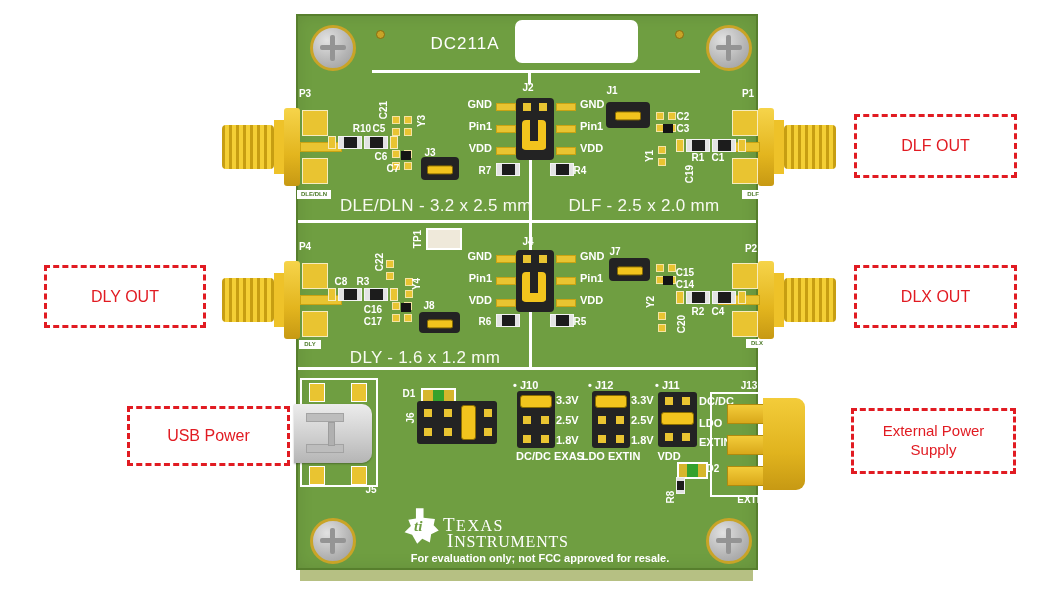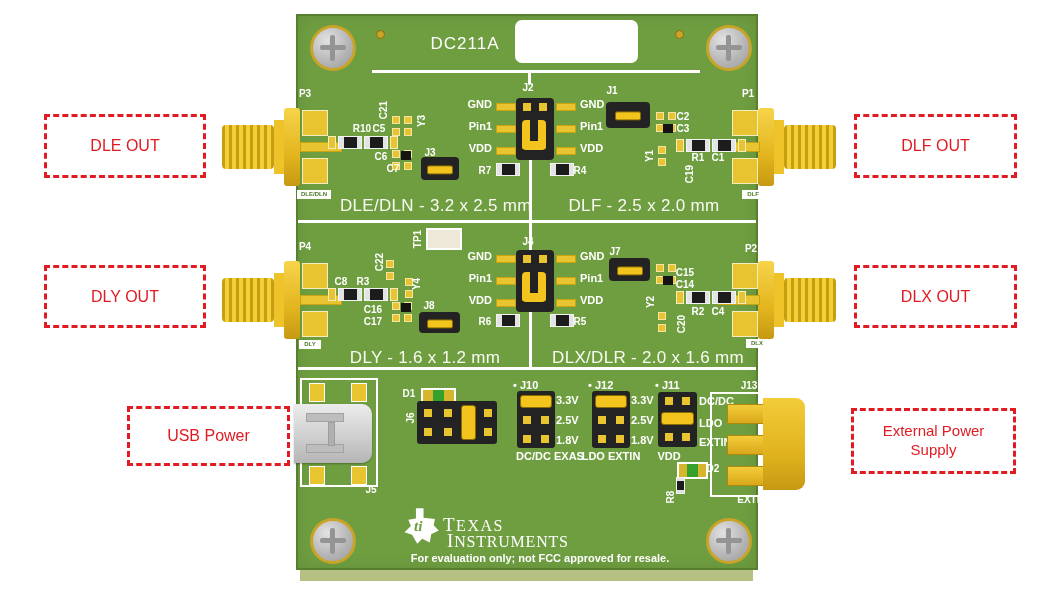--- a/index.html
+++ b/index.html
@@ -316,21 +316,20 @@
   <div class="pg v" style="left:658px;top:312px;">
       <i></i>
       <i></i>
     </div>
 
   <div id="tp1"></div>
 
   <div class="sect" style="left:340px;top:196px;width:186px;">DLE/DLN - 3.2 x 2.5 mm</div>
   <div class="sect" style="left:548px;top:196px;width:192px;">DLF - 2.5 x 2.0 mm</div>
   <div class="sect" style="left:332px;top:348px;width:186px;">DLY - 1.6 x 1.2 mm</div>
-  <div class="sect" style="left:550px;top:348px;width:196px;">DLX/DLR - 2.0 x 1.6 mm</div>
 
   <div id="usb-silk"></div>
   <div class="upad" style="left:309px;top:383px;"></div>
   <div class="upad" style="left:351px;top:383px;"></div>
   <div class="upad" style="left:309px;top:466px;"></div>
   <div class="upad" style="left:351px;top:466px;"></div>
   <div id="usb-body">
       <div class="s1"></div>
       <div class="s2"></div>
       <div class="s3"></div>
@@ -417,23 +416,20 @@
   <div id="ti-logo">
     <svg viewBox="0 0 60 60" width="38" height="40">
       <path fill="#ffffff" d="M22,2 L34,2 L34,17 L52,19 L50,29 L58,37 L46,43 L44,56 L32,50 L24,58 L16,44 L4,40 L14,30 L10,20 L22,18 Z"></path>
       <text x="19" y="38" font-family="Liberation Serif, serif" font-style="italic" font-weight="bold" font-size="24" fill="#6f9e41">ti</text>
     </svg>
   </div>
   <div id="brand-texas"><span style="font-size:19px;">T</span>EXAS</div>
   <div id="brand-instr"><span style="font-size:19px;">I</span>NSTRUMENTS</div>
   <div id="footer-note">For evaluation only; not FCC approved for resale.</div>
 
-  <div class="callout" style="left:44px;top:114px;width:162px;height:64px;">
-    <span>DLE OUT</span>
-    </div>
   <div class="callout" style="left:854px;top:114px;width:163px;height:64px;">
     <span>DLF OUT</span>
     </div>
   <div class="callout" style="left:44px;top:265px;width:162px;height:63px;">
     <span>DLY OUT</span>
     </div>
   <div class="callout" style="left:854px;top:265px;width:163px;height:63px;">
     <span>DLX OUT</span>
     </div>
   <div class="callout" style="left:851px;top:408px;width:165px;height:66px;font-size:15px;padding:0 14px;">

